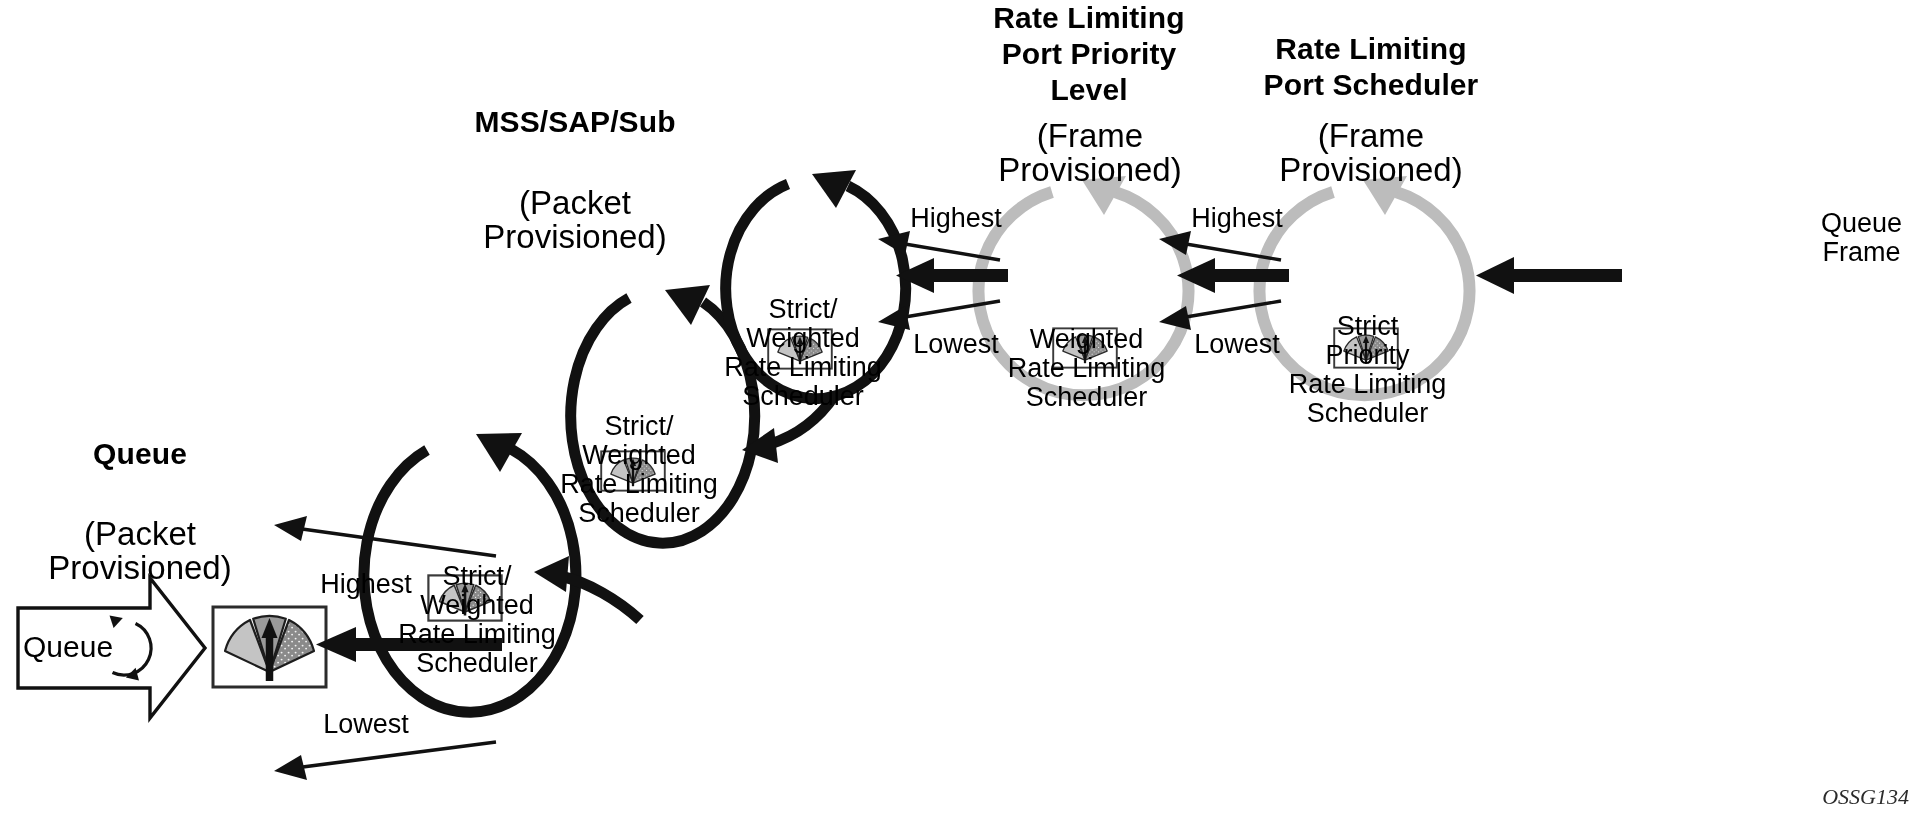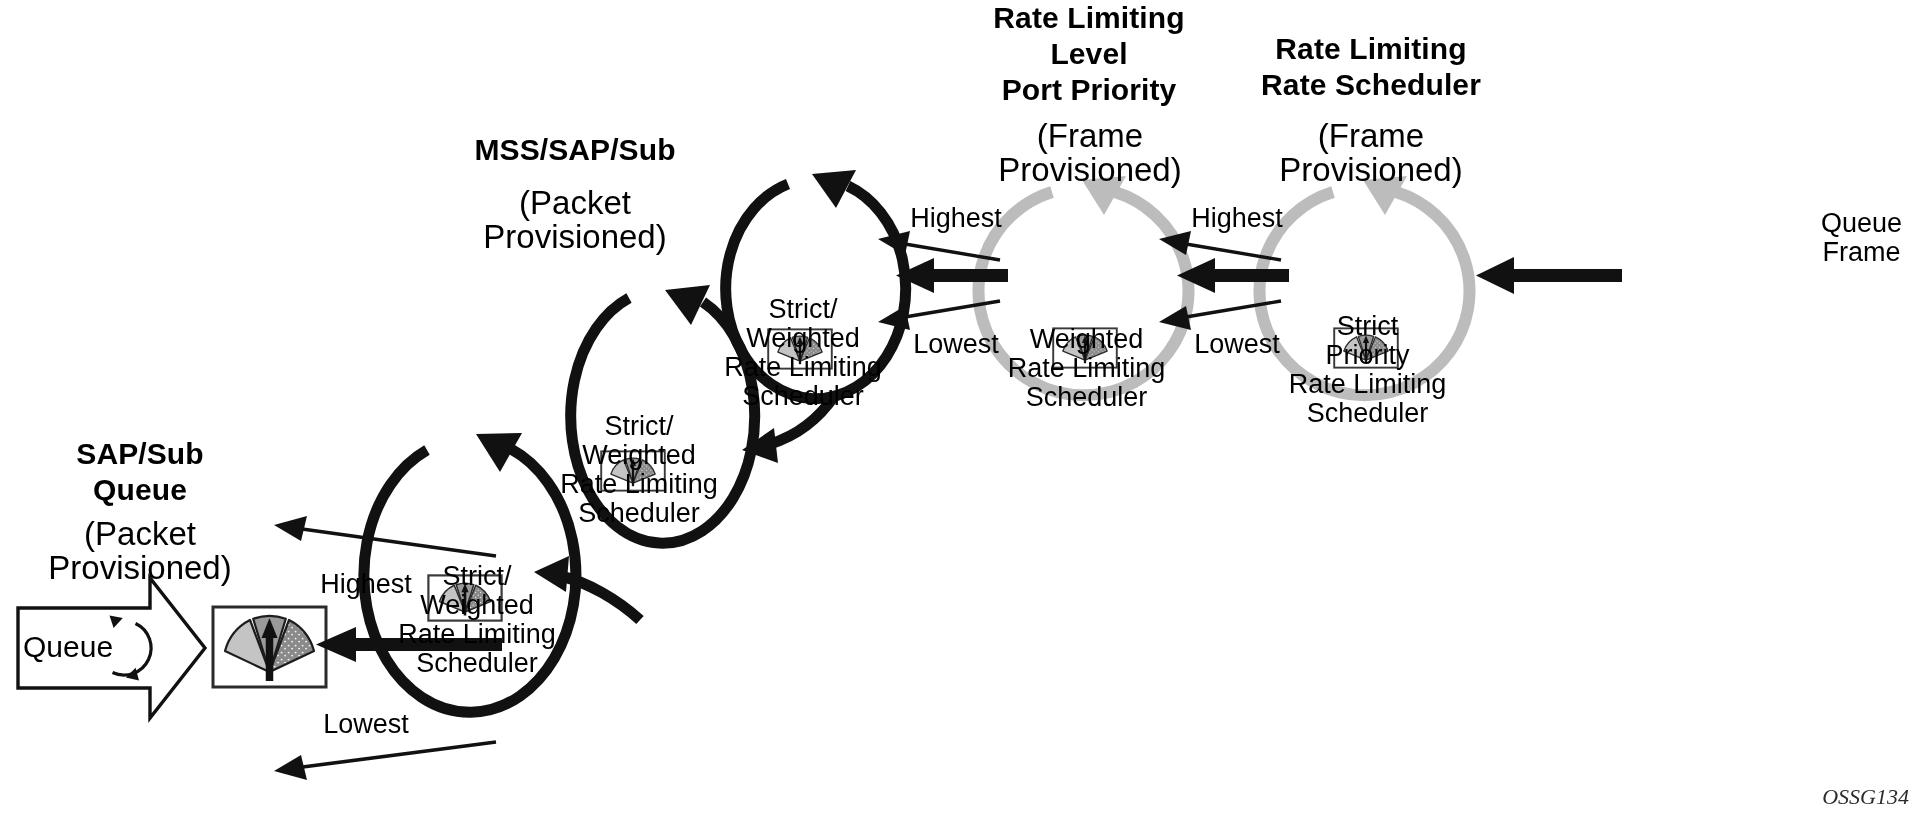--- a/index.html
+++ b/index.html
@@ -168,40 +168,39 @@
       <path d="M1159 322 L1186 306 L1191 330 Z" fill="#111"></path>
     </g>
 
     <g>
       <rect x="1500" y="269" width="122" height="13" fill="#111"></rect>
       <path d="M1476 275.5 L1514 257 L1514 294 Z" fill="#111"></path>
     </g>
   </svg>
 
   <div class="hdr" style="left:0px;top:436px;width:280px;">
-    <div>SAP/Sub</div>
     <div>Queue</div>
   </div>
   <div class="sub" style="left:0px;top:517px;width:280px;">(Packet Provisioned)</div>
 
-  <div class="hdr" style="left:435px;top:104px;width:280px;margin-top:28px;">
+  <div class="hdr" style="left:435px;top:104px;width:280px;">
     <div>MSS/SAP/Sub</div>
   </div>
   <div class="sub" style="left:435px;top:186px;width:280px;">(Packet Provisioned)</div>
 
   <div class="hdr" style="left:960px;top:0px;width:258px;">
     <div>Rate Limiting</div>
+    <div>Port Priority</div>
     <div>Level</div>
-    <div>Port Priority</div>
   </div>
   <div class="sub" style="left:945px;top:119px;width:290px;">(Frame Provisioned)</div>
 
   <div class="hdr" style="left:1240px;top:31px;width:262px;">
     <div>Rate Limiting</div>
-    <div>Rate Scheduler</div>
+    <div>Port Scheduler</div>
   </div>
   <div class="sub" style="left:1226px;top:119px;width:290px;">(Frame Provisioned)</div>
 
   <div class="boxlabel" style="left:23px;top:631px;width:110px;">Queue</div>
 
   <div class="nodelabel" style="left:382px;top:562px;width:190px;">Strict/
 Weighted
 Rate Limiting
 Scheduler</div>
 

